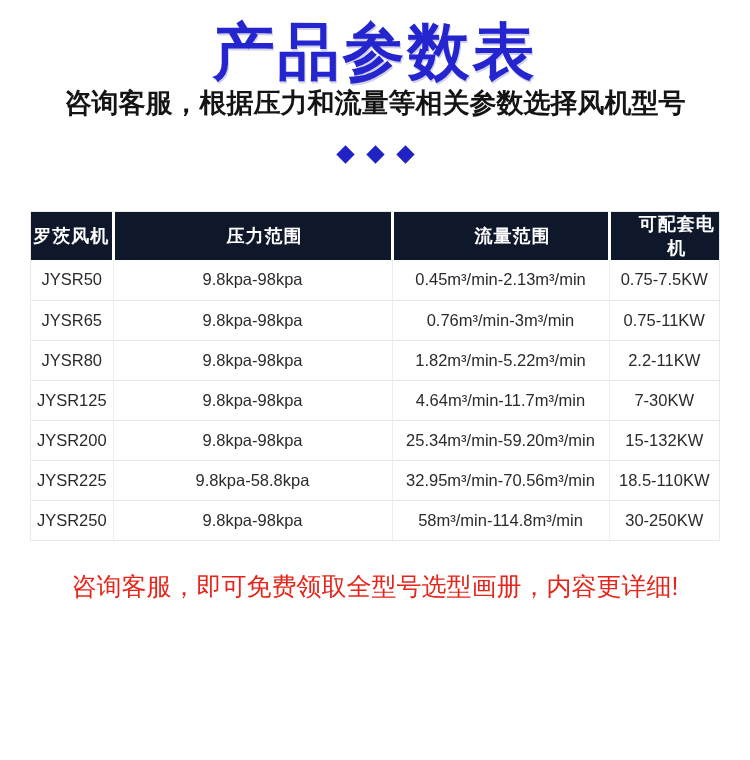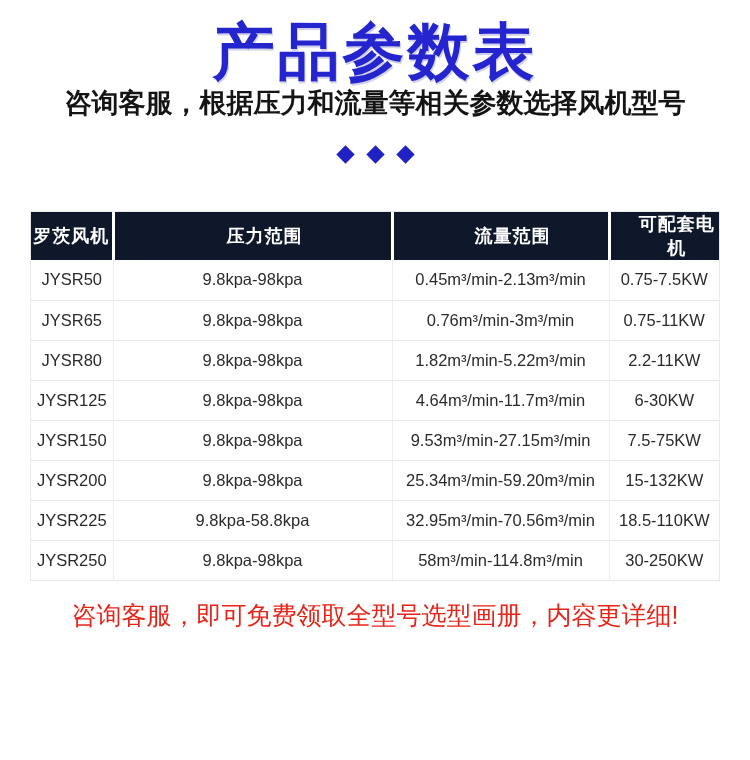--- a/index.html
+++ b/index.html
@@ -69,21 +69,21 @@
     text-align: center;
     vertical-align: middle;
     font-size: 16.5px;
     color: #2b2b2b;
     white-space: nowrap;
     overflow: hidden;
   }
   tbody td + td { border-left: 1px solid #ededed; }
   tbody tr + tr td { border-top: 1px solid #e7e7e7; }
   .footer-note {
-    margin-top: 18px;
+    margin-top: 29px;
     text-align: center;
     font-size: 25px;
     line-height: 33px;
     font-weight: 500;
     color: #e6251a;
   }
 </style>
 </head>
 <body>
 
@@ -129,27 +129,21 @@
         <tr>
           <td>JYSR80</td>
           <td>9.8kpa-98kpa</td>
           <td>1.82m³/min-5.22m³/min</td>
           <td>2.2-11KW</td>
         </tr>
         <tr>
           <td>JYSR125</td>
           <td>9.8kpa-98kpa</td>
           <td>4.64m³/min-11.7m³/min</td>
-          <td>6-30KW</td>
-        </tr>
-        <tr>
-          <td>JYSR150</td>
-          <td>9.8kpa-98kpa</td>
-          <td>9.53m³/min-27.15m³/min</td>
-          <td>7.5-75KW</td>
+          <td>7-30KW</td>
         </tr>
         <tr>
           <td>JYSR200</td>
           <td>9.8kpa-98kpa</td>
           <td>25.34m³/min-59.20m³/min</td>
           <td>15-132KW</td>
         </tr>
         <tr>
           <td>JYSR225</td>
           <td>9.8kpa-58.8kpa</td>

